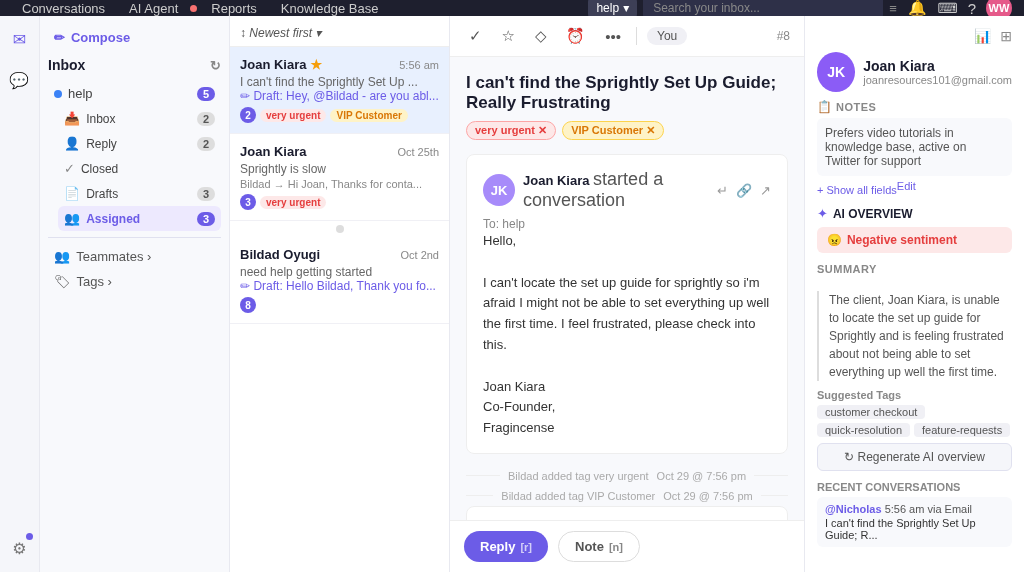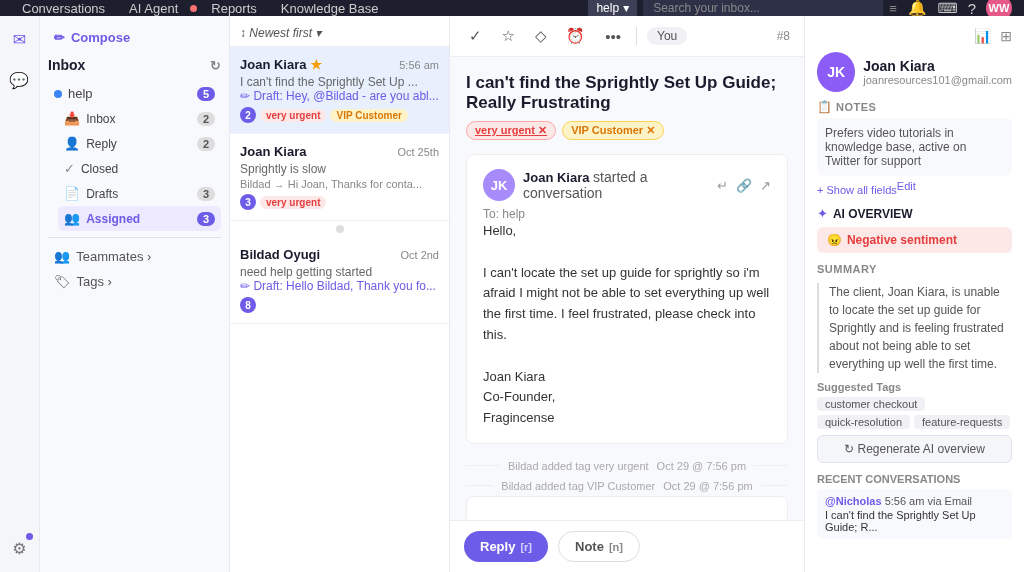--- a/index.html
+++ b/index.html
@@ -71,49 +71,49 @@
     .conv-toolbar { background: #fff; border-bottom: 1px solid #eee; padding: 8px 14px; display: flex; align-items: center; gap: 10px; flex-shrink: 0; }
     .toolbar-btn { color: #555; font-size: 15px; cursor: pointer; padding: 3px 5px; border-radius: 4px; }
     .toolbar-sep { width: 1px; height: 18px; background: #ddd; }
     .you-badge { background: #f0f0f5; border-radius: 10px; padding: 2px 10px; font-size: 12px; color: #555; }
     .conv-number { color: #888; font-size: 12px; margin-left: auto; }
 
     .conv-body { flex: 1; overflow-y: auto; padding: 16px; }
     .conv-title { font-size: 17px; font-weight: 700; color: #1a1c2e; margin-bottom: 8px; }
     .conv-label-tags { display: flex; gap: 6px; margin-bottom: 14px; align-items: center; }
     .label-tag { font-size: 11px; padding: 2px 8px; border-radius: 10px; font-weight: 600; display: flex; align-items: center; gap: 3px; cursor: pointer; }
-    .label-urgent { background: #fde8e8; color: #e53e3e; border: 1px solid #fca5a5; text-decoration: underline; }
+    .label-urgent { background: #fde8e8; color: #e53e3e; border: 1px solid #fca5a5; }
     .label-vip { background: #fef3c7; color: #d97706; border: 1px solid #fcd34d; }
     .message-block { background: #fff; border-radius: 8px; padding: 14px 16px; margin-bottom: 12px; border: 1px solid #eee; }
     .message-to { font-size: 12px; color: #888; }
     .message-avatar { width: 32px; height: 32px; border-radius: 50%; display: flex; align-items: center; justify-content: center; font-weight: 700; font-size: 13px; color: #fff; flex-shrink: 0; }
     .avatar-jk { background: #a78bfa; }
     .message-author { font-weight: 600; font-size: 13px; color: #1a1c2e; }
-    .message-action-text { font-size: 14px; color: #555; }
+    .message-action-text { font-size: 18px; color: #555; }
     .message-icons { margin-left: auto; display: flex; gap: 8px; color: #999; }
     .message-body { font-size: 13px; color: #333; line-height: 1.6; }
     .activity-line { text-align: center; font-size: 11px; color: #aaa; padding: 4px 0; display: flex; align-items: center; justify-content: center; gap: 8px; }
     .activity-sep { flex: 1; border-top: 1px solid #eee; }
     .reply-block-header { display: flex; align-items: center; gap: 8px; margin-bottom: 6px; }
 
     
     .reply-bar { background: #fff; border-top: 1px solid #eee; padding: 10px 14px; display: flex; gap: 10px; flex-shrink: 0; }
     .reply-btn { padding: 7px 16px; border-radius: 20px; font-size: 13px; font-weight: 600; cursor: pointer; border: none; display: flex; align-items: center; gap: 5px; }
     .reply-btn-main { background: #6c5ce7; color: #fff; }
     .reply-btn-ai { background: #6c5ce7; color: #fff; }
     .reply-btn-note { background: #fff; color: #555; border: 1.5px solid #ddd !important; border: none; }
     .reply-shortcut { font-size: 11px; opacity: 0.7; }
 
     
     .right-panel { width: 220px; background: #fff; border-left: 1px solid #e8e9f0; overflow-y: auto; flex-shrink: 0; padding: 12px; }
     .contact-header { display: flex; align-items: center; gap: 8px; margin-bottom: 8px; }
     .contact-avatar { width: 40px; height: 40px; background: #8b5cf6; border-radius: 50%; color: #fff; font-size: 14px; font-weight: 700; display: flex; align-items: center; justify-content: center; }
     .contact-name { font-weight: 700; font-size: 14px; color: #1a1c2e; }
     .contact-email { font-size: 11px; color: #888; }
-    .section-label { font-size: 11px; font-weight: 600; color: #888; text-transform: uppercase; letter-spacing: 0.5px; margin: 10px 0 8px; }
+    .section-label { font-size: 11px; font-weight: 600; color: #888; text-transform: uppercase; letter-spacing: 0.5px; margin: 10px 0 16px; }
     .notes-box { background: #f8f9fc; border-radius: 6px; padding: 8px; font-size: 12px; color: #555; }
     .show-fields { font-size: 11px; color: #6c5ce7; cursor: pointer; margin-top: 4px; }
     .ai-overview-header { display: flex; align-items: center; gap: 5px; margin: 10px 0 6px; }
     .ai-icon { font-size: 13px; color: #6c5ce7; }
     .ai-overview-title { font-size: 12px; font-weight: 700; color: #1a1c2e; }
     .sentiment-box { background: #fde8e8; border-radius: 6px; padding: 6px 10px; display: flex; align-items: center; gap: 5px; font-size: 12px; color: #e53e3e; font-weight: 600; margin-bottom: 8px; }
     .summary-text { font-size: 12px; color: #555; line-height: 1.5; padding-left: 10px; border-left: 2px solid #ddd; }
     .suggested-tags-title { font-size: 11px; font-weight: 600; color: #888; margin: 8px 0 4px; }
     .suggested-tag { background: #f0f0f5; border-radius: 4px; padding: 1px 8px; font-size: 11px; color: #555; cursor: pointer; }
     .suggested-tags-row { display: flex; gap: 4px; flex-wrap: wrap; margin-bottom: 4px; }

